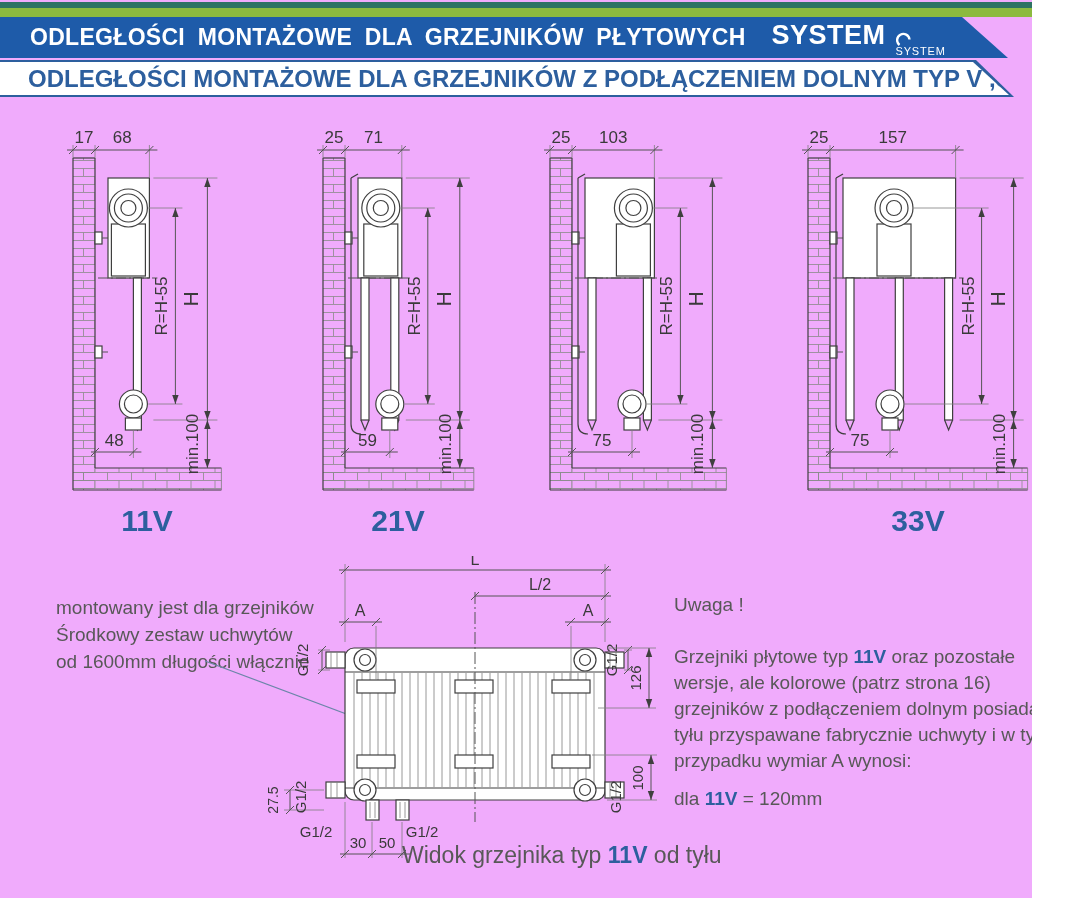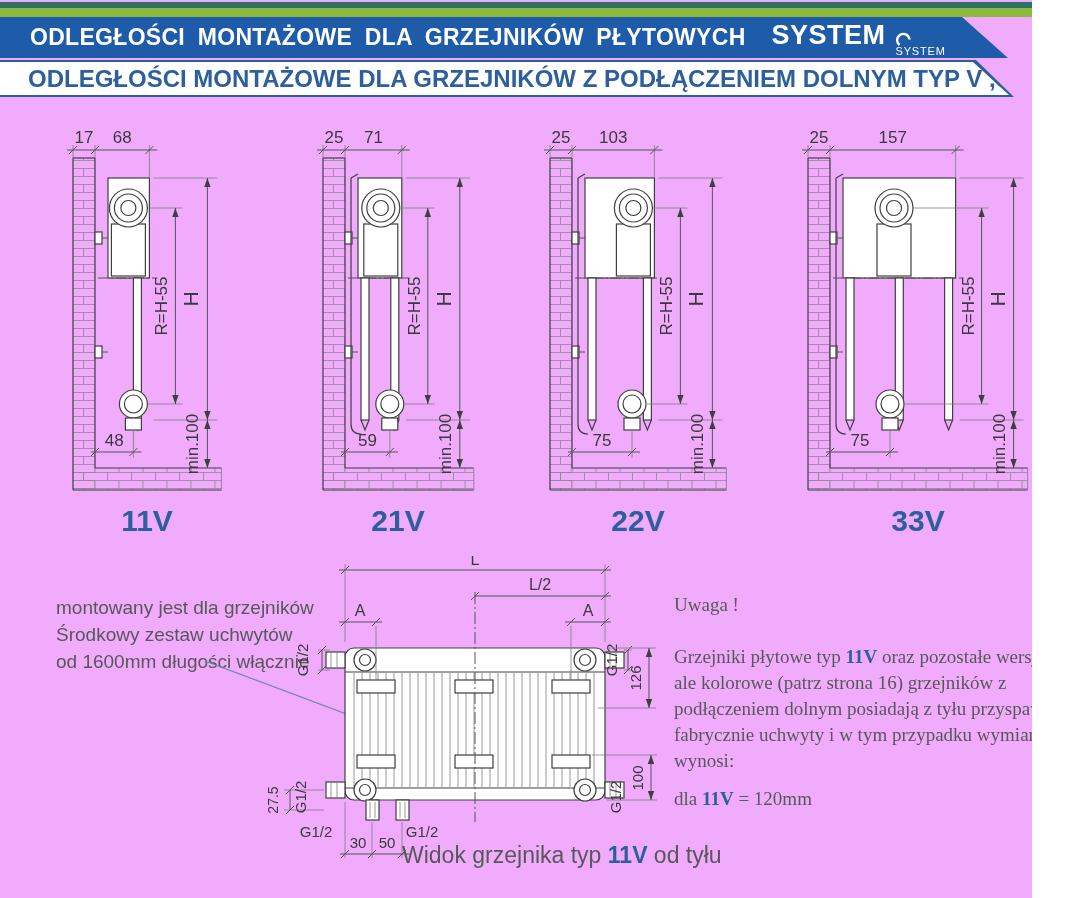--- a/index.html
+++ b/index.html
@@ -38,21 +38,21 @@
   .ln{stroke:var(--line);stroke-width:1.2;fill:none;}
   .d{stroke:#555;stroke-width:1;fill:none;}
   .x{stroke:#7d7d7d;stroke-width:.8;fill:none;}
   .t{fill:#3a3a3a;}
 
   
   .left-note{position:absolute;left:56px;top:594px;font-size:19px;color:var(--txt);line-height:27px;}
   .rear-svg{position:absolute;left:258px;top:556px;}
   .leader-svg{position:absolute;left:195px;top:645px;pointer-events:none;}
   .rear-caption{position:absolute;left:402px;top:842px;font-size:23px;color:var(--txt);}
-  .right-note{position:absolute;left:674px;top:592px;width:398px;font-size:19px;color:var(--txt);line-height:26px;font-family:Liberation Serif, serif;}
+  .right-note{position:absolute;left:674px;top:592px;width:398px;font-size:19px;color:var(--txt);line-height:26px;}
   .uwaga{margin-bottom:26px;}
   .dla{margin-top:12px;}
   .hl{color:var(--accent);font-weight:600;}
 </style>
 </head>
 <body>
 
 <div class="page">
 
   <div class="strip-teal"></div>
@@ -274,21 +274,20 @@
         <line x1="176.4" y1="292" x2="176.4" y2="340" class="d"></line>
         <path d="M 176.4 292 l -3.2 9 h 6.4 z" fill="#3f3f3f"></path>
         <path d="M 176.4 340 l -3.2 -9 h 6.4 z" fill="#3f3f3f"></path>
         <text x="167.4" y="316" font-size="17" text-anchor="middle" class="t" font-family="&quot;Liberation Sans&quot;,sans-serif" transform="rotate(-90 167.4 316)">min.100</text>
         <line x1="96" y1="302" x2="96" y2="330" class="x"></line>
         <line x1="32" y1="324" x2="104" y2="324" class="d"></line>
         <line x1="32" y1="328" x2="40" y2="320" class="d"></line>
         <line x1="92" y1="328" x2="100" y2="320" class="d"></line>
         <text x="66" y="318" font-size="17" text-anchor="middle" class="t" font-family="&quot;Liberation Sans&quot;,sans-serif">75</text>
       </svg>
-    <div class="diag-label">22V</div>
   </div>
   <div class="diag" style="left:768px;width:300px;">
     <svg viewBox="0 0 248 368" width="248" height="368">
         <defs>
           <pattern id="bk3" width="24" height="16" patternUnits="userSpaceOnUse">
             <line x1="0" y1="0.5" x2="24" y2="0.5" stroke="#8a8a8a" stroke-width="0.8"></line>
             <line x1="0" y1="8.5" x2="24" y2="8.5" stroke="#8a8a8a" stroke-width="0.8"></line>
             <line x1="12" y1="0.5" x2="12" y2="8.5" stroke="#8a8a8a" stroke-width="0.8"></line>
             <line x1="0.5" y1="8.5" x2="0.5" y2="16" stroke="#8a8a8a" stroke-width="0.8"></line>
           </pattern>

